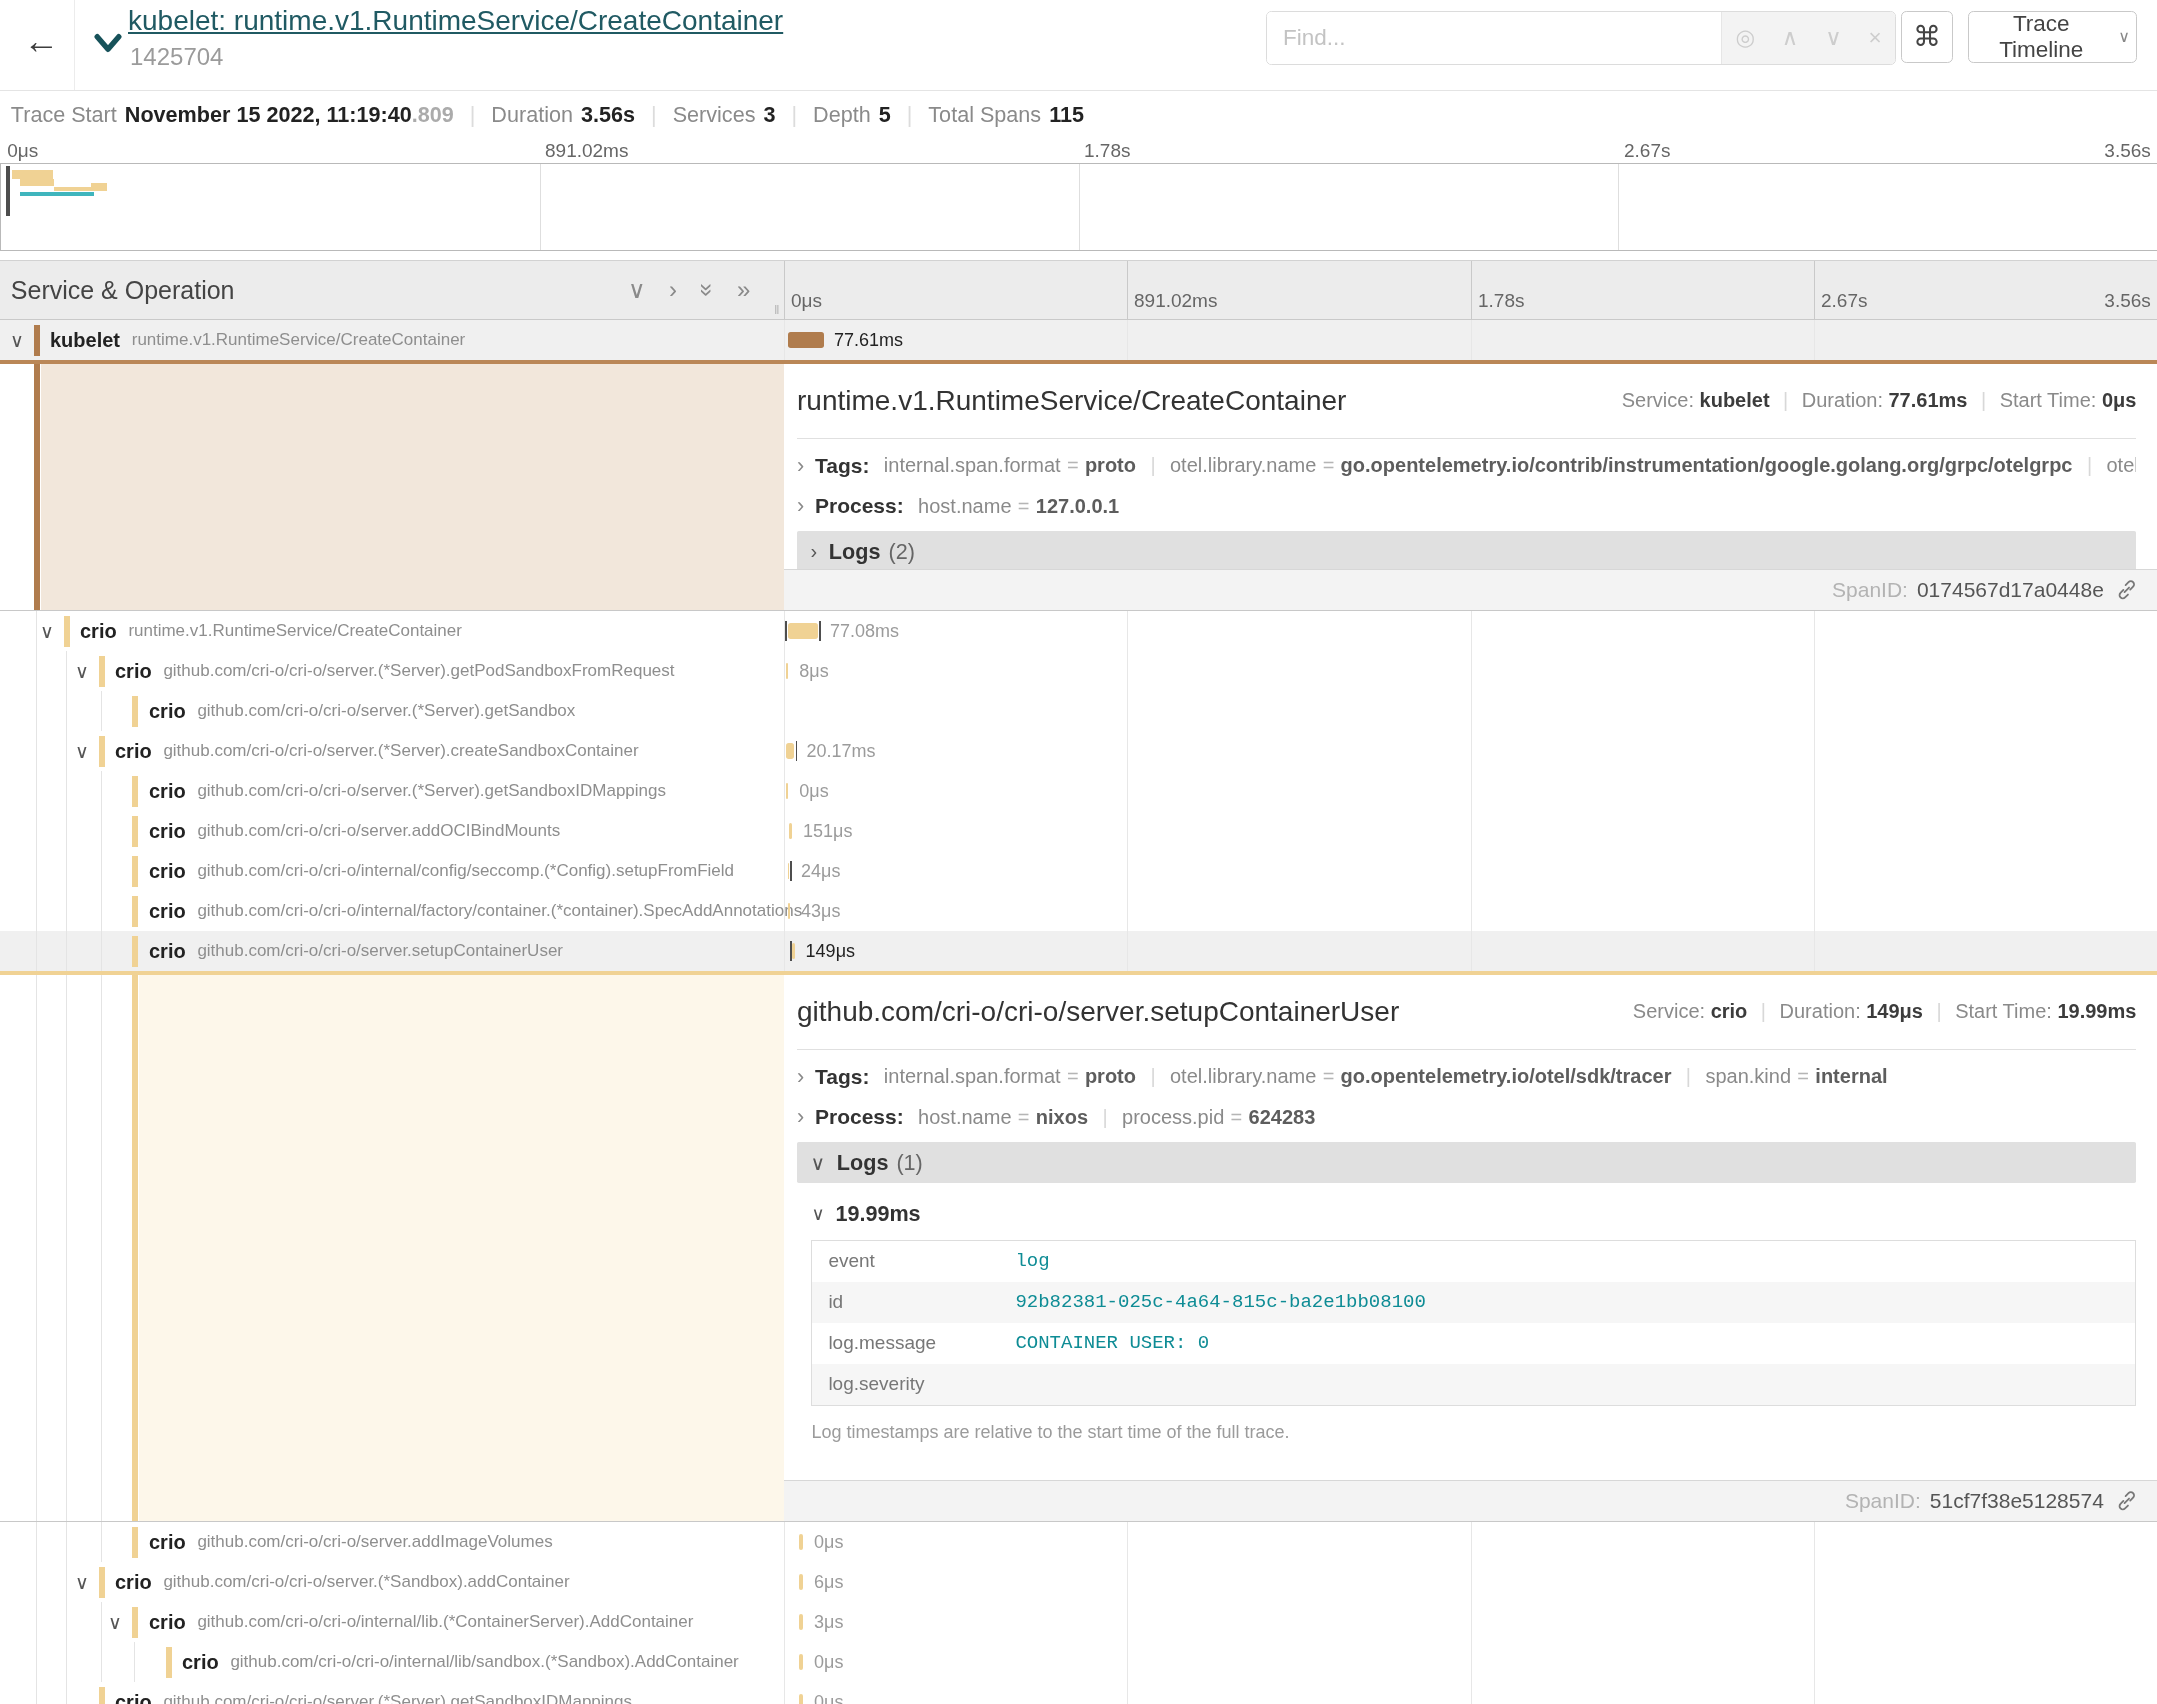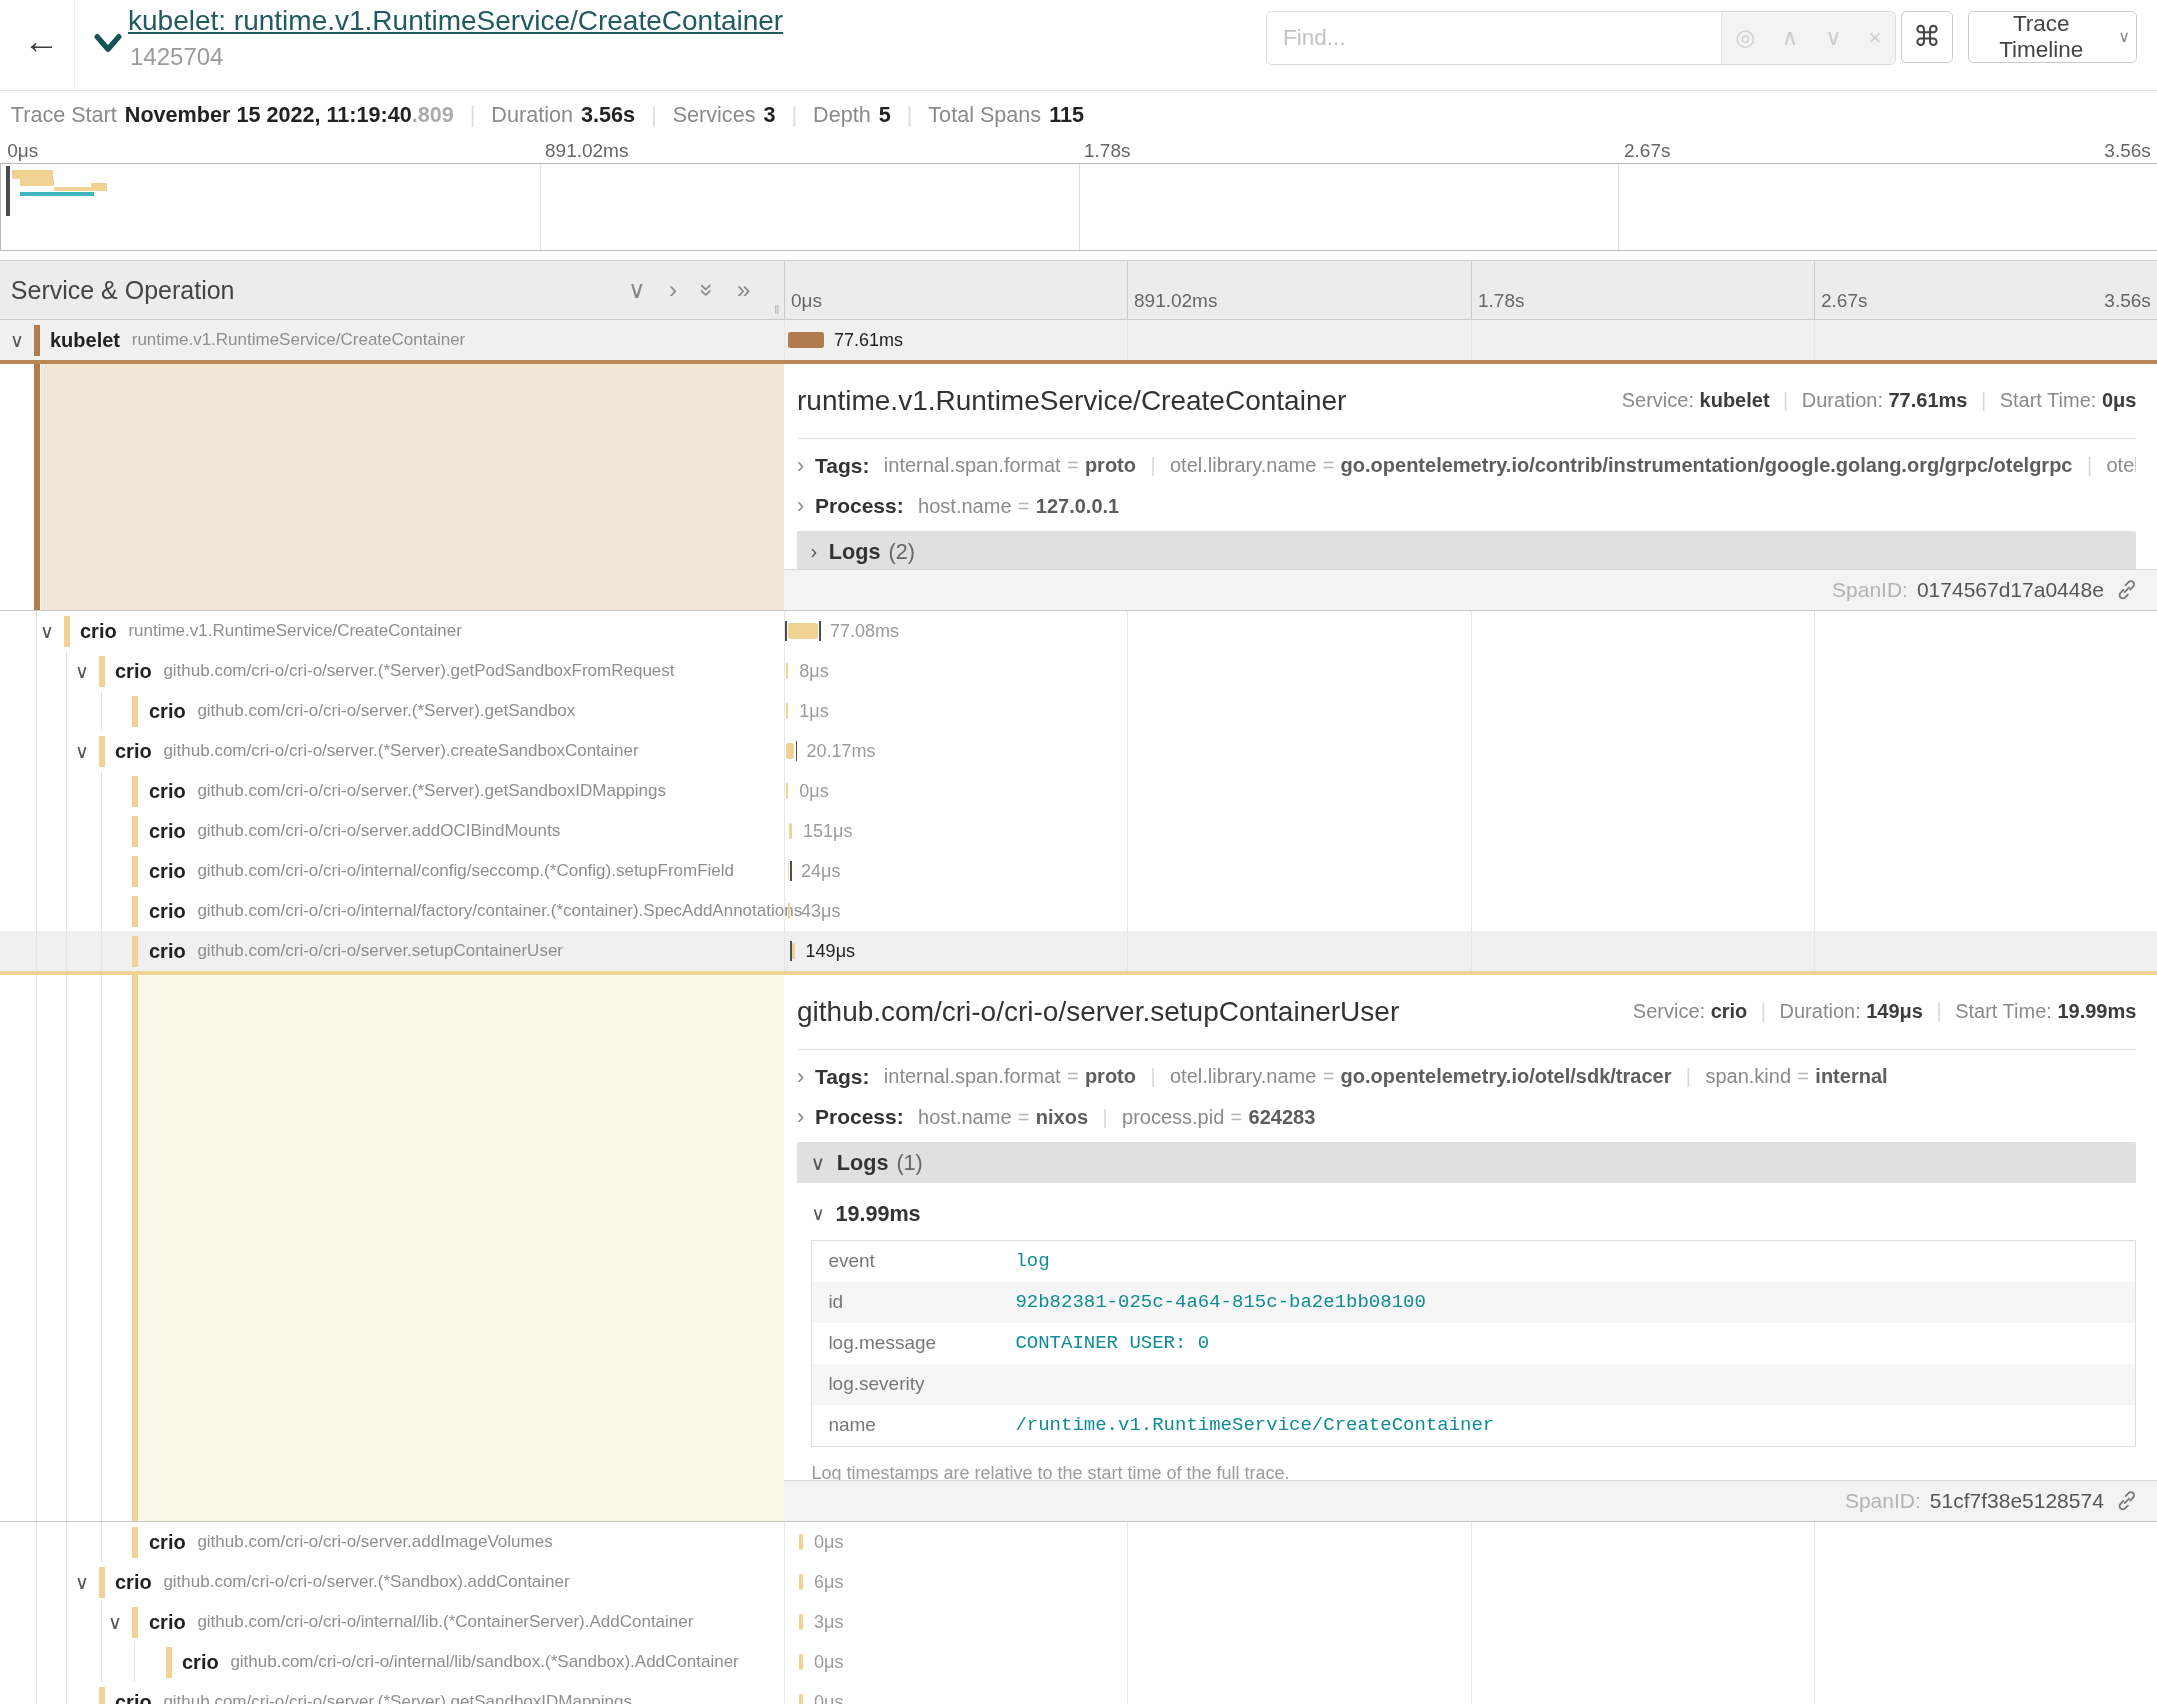--- a/index.html
+++ b/index.html
@@ -276,24 +276,20 @@
     </div>
     <div class="trow">
       <div class="guide" style="left: 36px;"></div>
       <div class="guide" style="left: 66px;"></div>
       <div class="guide" style="left: 101px;"></div>
       <div class="cbar" style="left: 132px; background: rgb(240, 210, 148);"></div>
       <div class="nwrap" style="padding-left: 149px;">
         <span class="svc">crio</span>
         <span class="op">github.com/cri-o/cri-o/server.(*Server).getSandbox</span>
       </div>
-      <div class="twrap">
-        <div class="tbar" style="left: 1.8px; width: 2.7px; background: rgb(240, 210, 148);"></div>
-        <div class="dur" style="left: 15.3px;">1μs</div>
-      </div>
     </div>
     <div class="trow">
       <div class="guide" style="left: 36px;"></div>
       <div class="guide" style="left: 66px;"></div>
       <div class="rchev" style="left: 75px;">∨</div>
       <div class="cbar" style="left: 99px; background: rgb(240, 210, 148);"></div>
       <div class="nwrap" style="padding-left: 115px;">
         <span class="svc">crio</span>
         <span class="op">github.com/cri-o/cri-o/server.(*Server).createSandboxContainer</span>
       </div>
@@ -432,24 +428,20 @@
               <div class="lt-key">id</div>
               <div class="lt-val">92b82381-025c-4a64-815c-ba2e1bb08100</div>
             </div>
             <div class="lt-row">
               <div class="lt-key">log.message</div>
               <div class="lt-val">CONTAINER USER: 0</div>
             </div>
             <div class="lt-row alt">
               <div class="lt-key">log.severity</div>
             </div>
-            <div class="lt-row">
-              <div class="lt-key">name</div>
-              <div class="lt-val">/runtime.v1.RuntimeService/CreateContainer</div>
-            </div>
           </div>
         </div>
         <div class="log-note">Log timestamps are relative to the start time of the full trace.</div>
         <div class="spanid">
           <div class="sid-label">SpanID:</div>
           <div class="sid-val">51cf7f38e5128574</div>
           <div class="sid-link">
             <svg width="21.6" height="21.6" viewBox="0 0 24 24">
               <path d="M9.5 14.5 L14.5 9.5 M8.2 12.2 l-3.2 3.2 a3.6 3.6 0 0 0 5.1 5.1 l3.2-3.2 M15.8 11.8 l3.2-3.2 a3.6 3.6 0 0 0 -5.1-5.1 l-3.2 3.2" fill="none" stroke="#777" stroke-width="2" stroke-linecap="round"></path>
             </svg>

